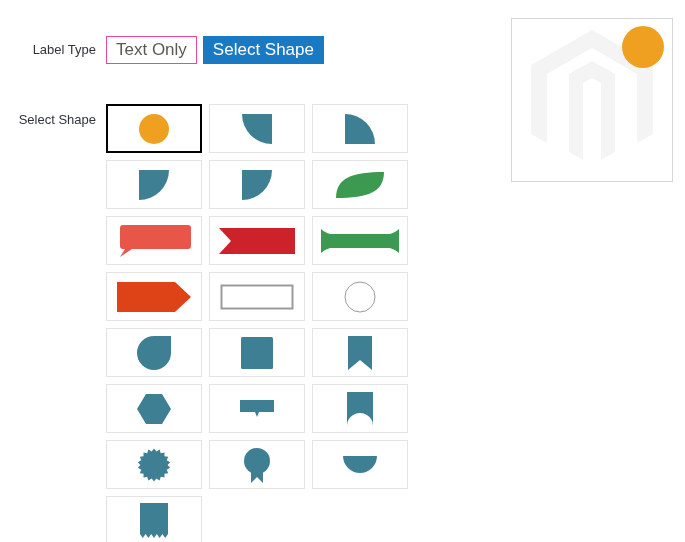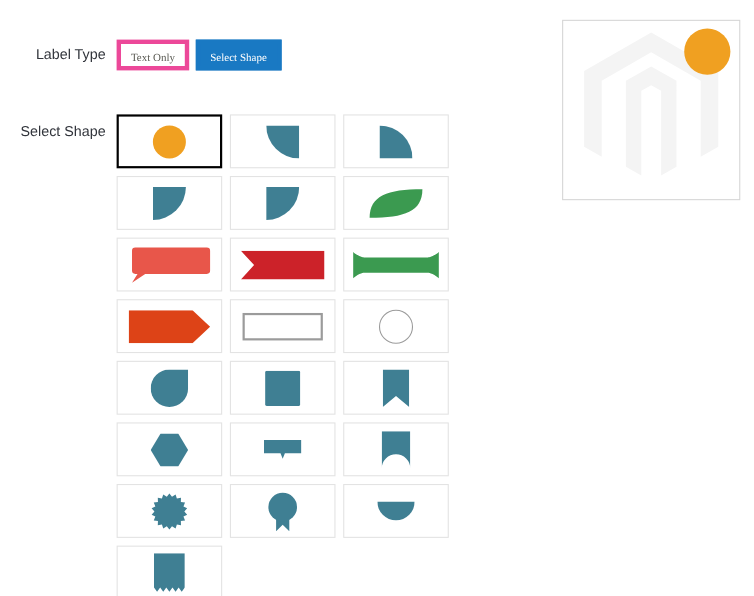--- a/index.html
+++ b/index.html
@@ -43,25 +43,25 @@
   }
   #row-select-shape .field-label { padding-top: 8px; }
 
   
   .btn-group {
     display: flex;
     align-items: flex-start;
     gap: 6px;
   }
   .toggle-btn {
-    font-family: Liberation Serif, serif;
-    font-size: 10px;
+    font-family: Liberation Sans, sans-serif;
+    font-size: 17px;
     line-height: 14px;
     padding: 6px 9px 7px 9px;
-    border: 4px solid #ec4899;
+    border: 1px solid #ec4899;
     background: #ffffff;
     color: #5a5a53;
     cursor: pointer;
     border-radius: 0;
     white-space: nowrap;
     box-sizing: border-box;
     height: 28px;
   }
   .toggle-btn.active {
     background: #1979c3;

